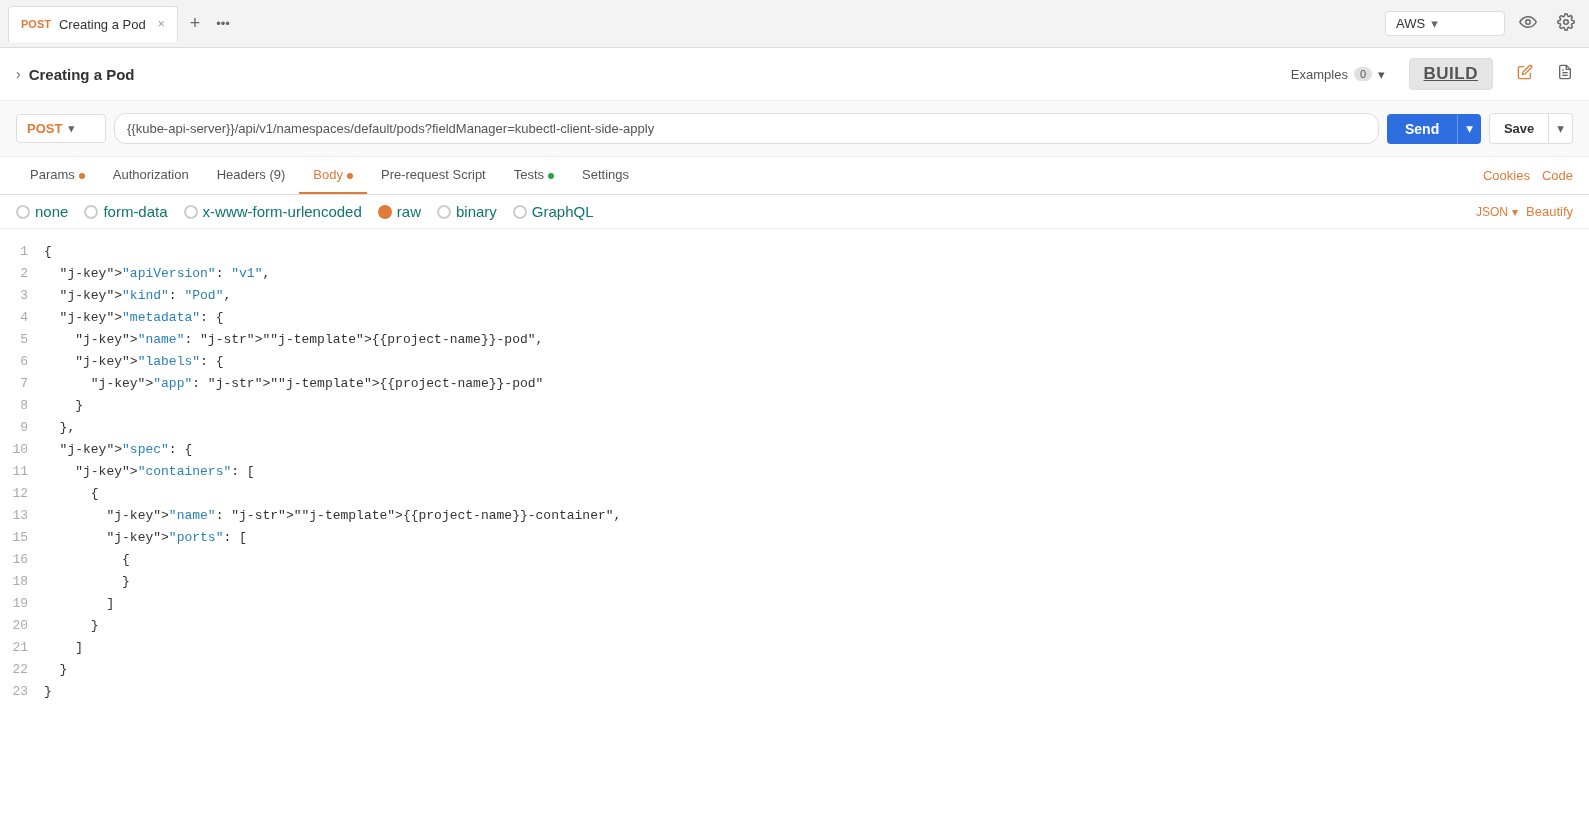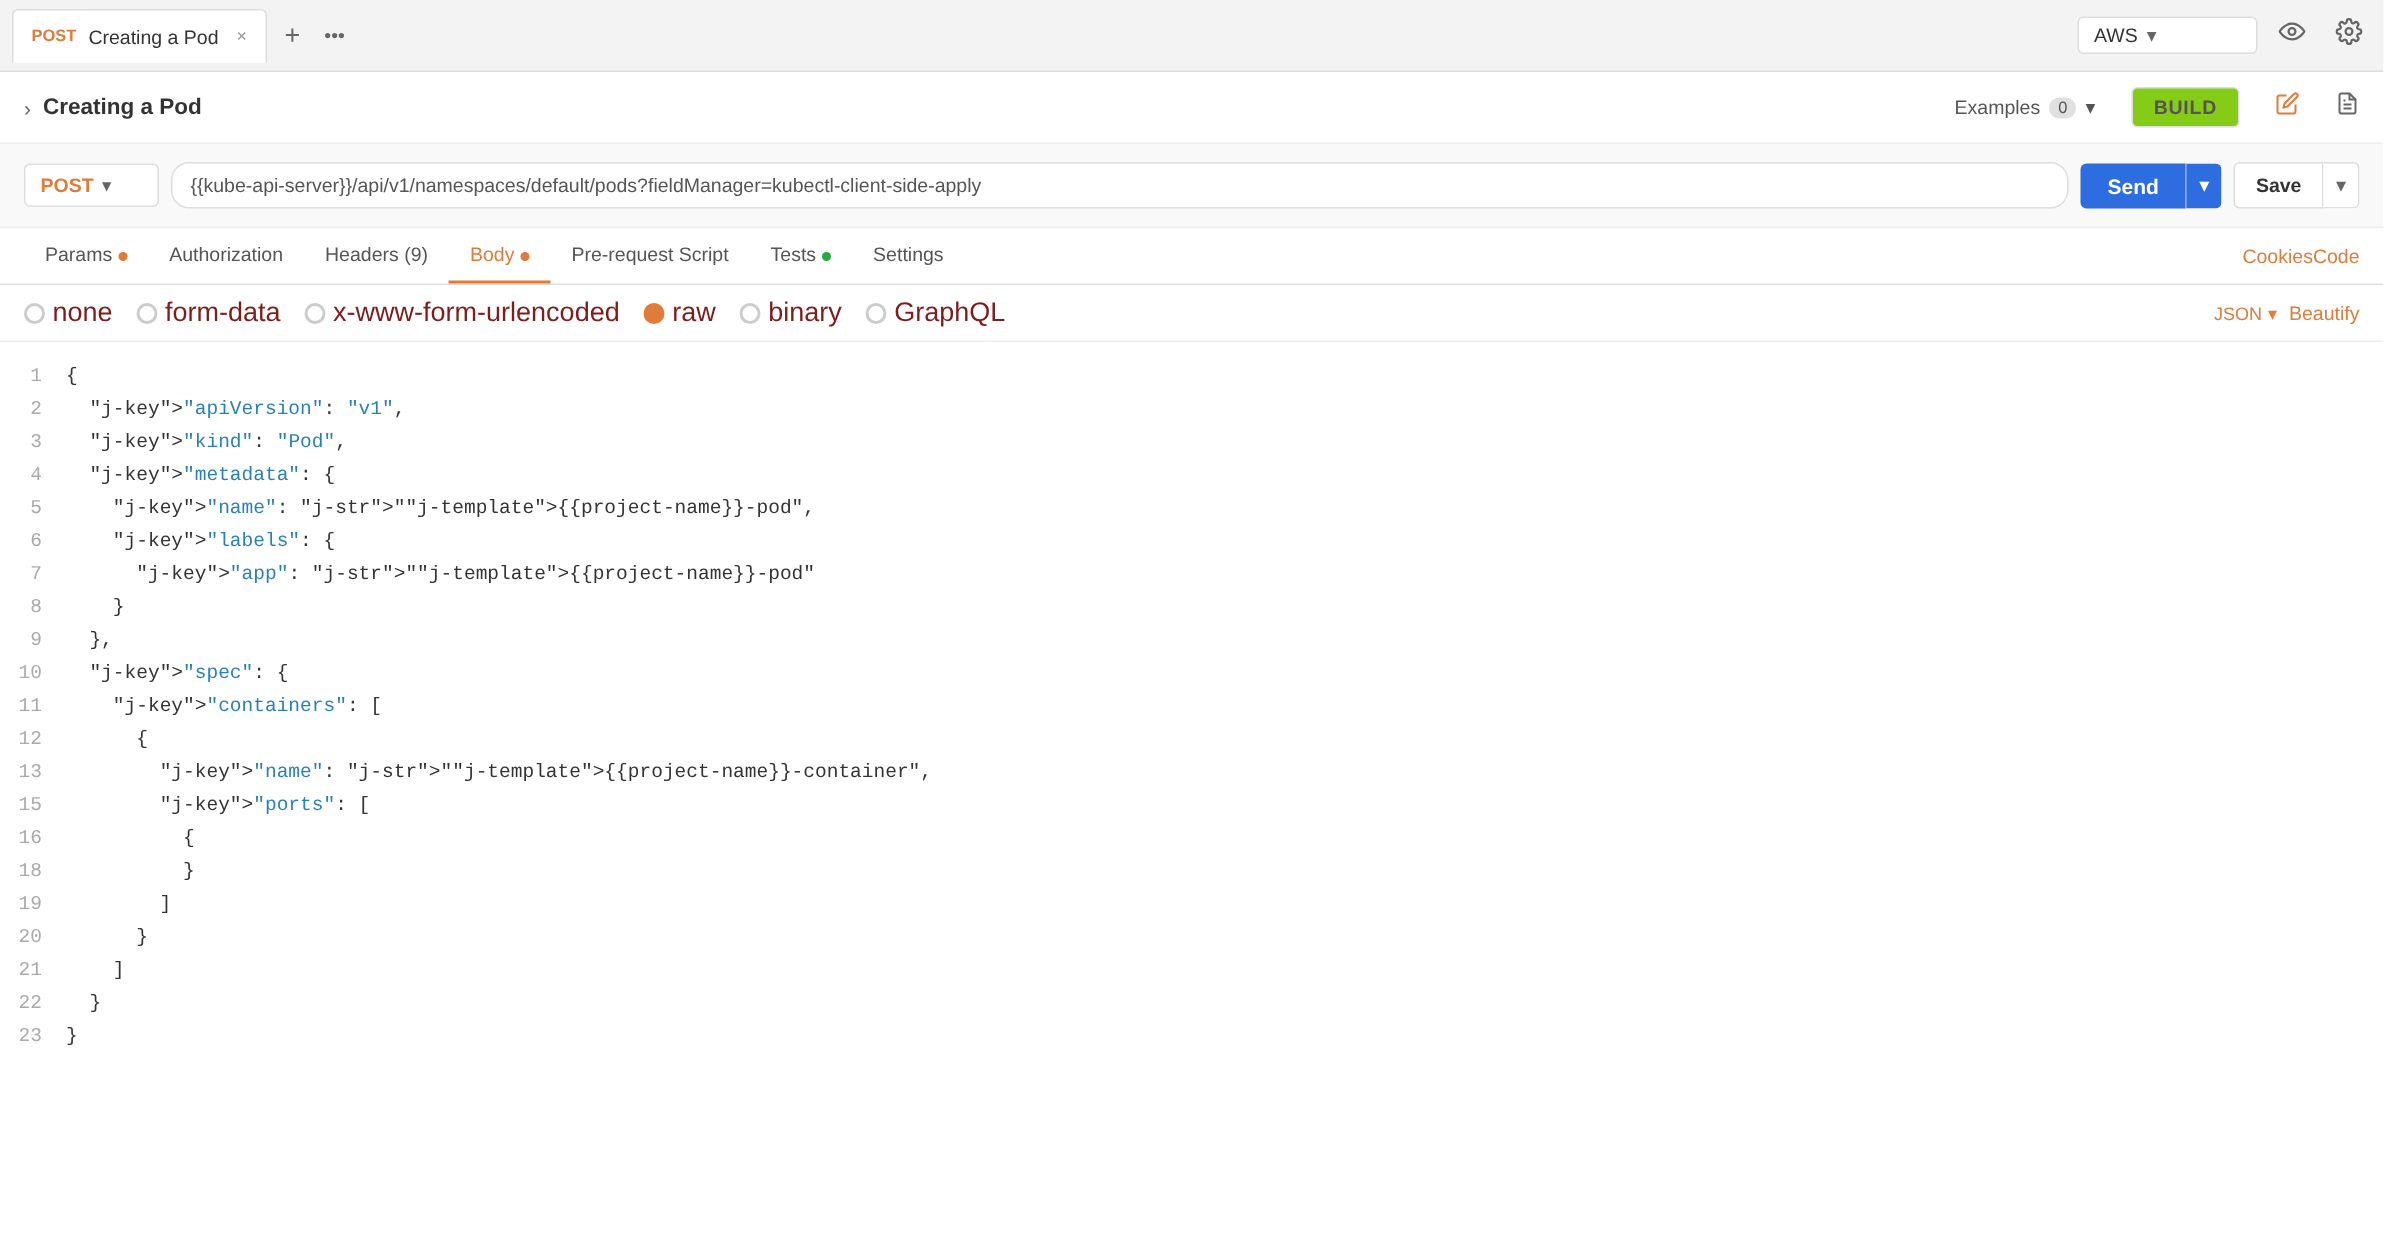--- a/index.html
+++ b/index.html
@@ -121,28 +121,29 @@
     }
     .examples-badge {
       background: #e0e0e0;
       border-radius: 10px;
       padding: 1px 6px;
       font-size: 11px;
       color: #555;
     }
     .build-btn {
       border: 1px solid #ddd;
-      background: #84cc16;
+      background: #e5e5e5;
       border-radius: 4px;
       padding: 5px 14px;
-      font-size: 13px;
+      font-size: 17px;
       font-weight: 600;
       color: #555;
       cursor: pointer;
       letter-spacing: 0.5px;
+      text-decoration: underline;
     }
     .edit-icon-btn {
       border: none;
       background: none;
       cursor: pointer;
       color: #e07b39;
       font-size: 16px;
     }
     .doc-icon-btn {
       border: none;
@@ -257,40 +258,41 @@
       border-radius: 50%;
       margin-left: 4px;
       vertical-align: middle;
     }
     .dot-orange { background: #e07b39; }
     .dot-green { background: #28a745; }
     .tabs-row-right {
       margin-left: auto;
       display: flex;
       align-items: center;
+      gap: 12px;
     }
     .cookies-link { color: #e07b39; font-size: 13px; cursor: pointer; text-decoration: none; }
     .code-link { color: #e07b39; font-size: 13px; cursor: pointer; }
 
     
     .body-options {
       display: flex;
       align-items: center;
       padding: 8px 16px;
       gap: 16px;
       border-bottom: 1px solid #eee;
       background: #fff;
     }
     .radio-option {
       display: flex;
       align-items: center;
       gap: 5px;
       cursor: pointer;
-      font-size: 18px;
-      color: #7f1d1d;
+      font-size: 15px;
+      color: #0f766e;
     }
     .radio-dot {
       width: 14px;
       height: 14px;
       border-radius: 50%;
       border: 2px solid #ccc;
       background: #fff;
     }
     .radio-dot.checked {
       border-color: #e07b39;

